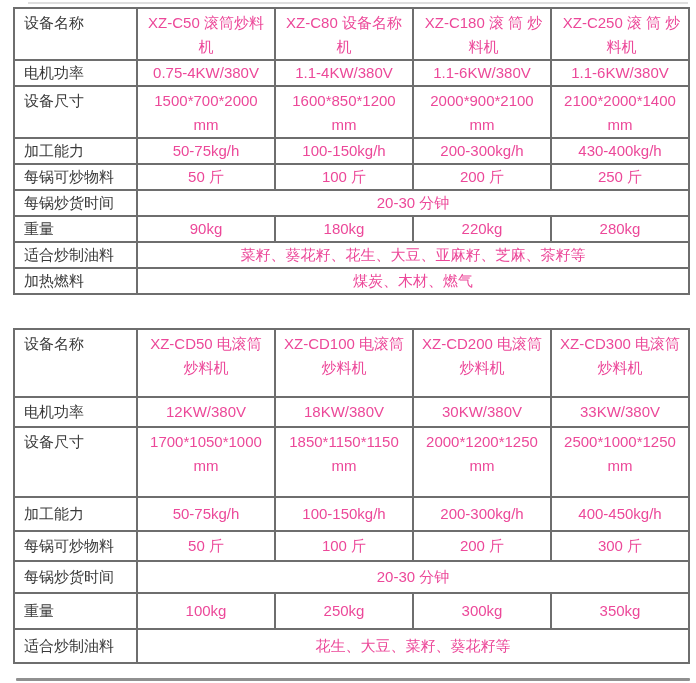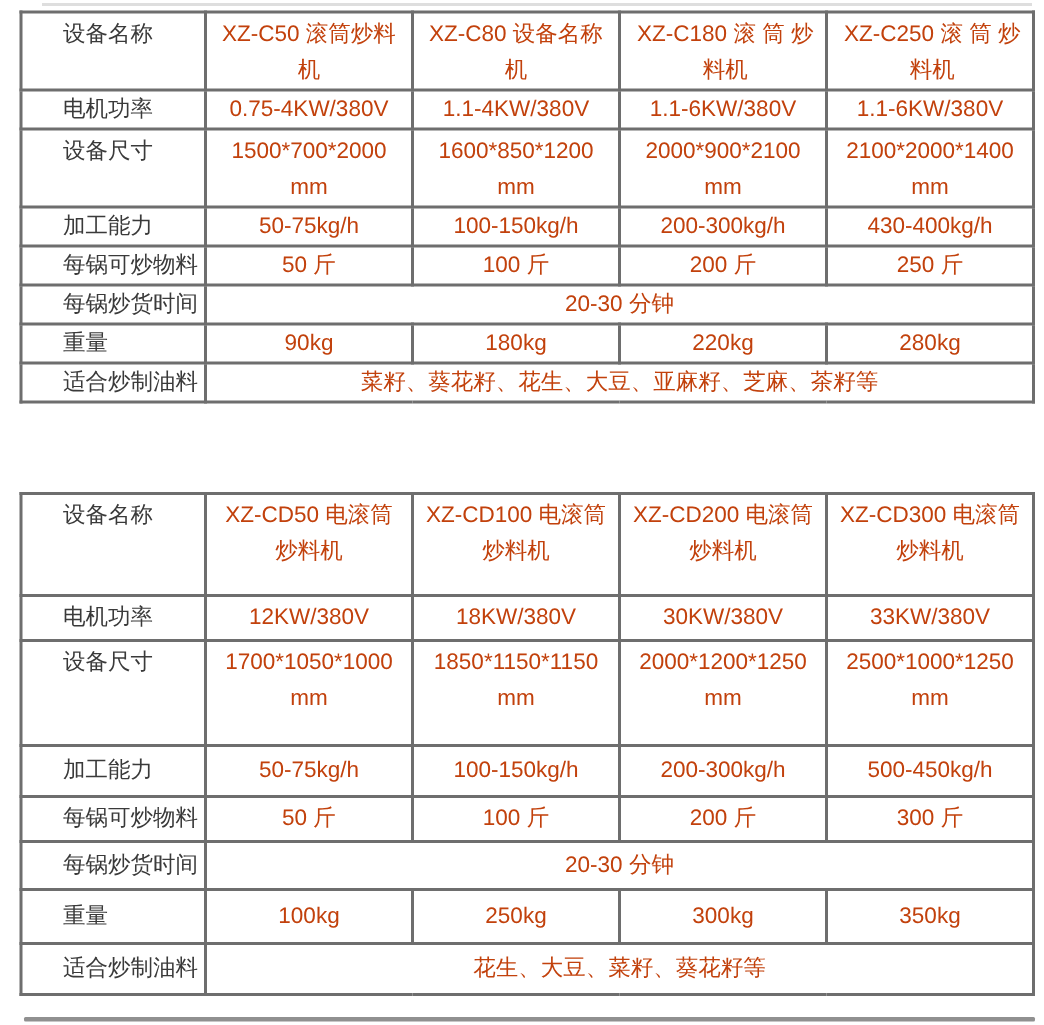--- a/index.html
+++ b/index.html
@@ -26,26 +26,26 @@
     font-size:15px;
     line-height:24px;
     font-weight:normal;
     vertical-align:middle;
     white-space:pre-line;
     padding:0 3px;
     overflow:hidden;
   }
   .spec th{
     text-align:left;
-    padding-left:27px;
+    padding-left:9px;
     color:#3a3a3a;
   }
   .spec td{
     text-align:center;
-    color:#c2410c;
+    color:#ec4899;
   }
   tr.vt td, tr.vt th{vertical-align:top;padding-top:2px;}
   td.ta-left{text-align:center;padding-left:6px;}
 
   
   #table1 tr.r-header td,#table1 tr.r-header th{height:48px;}
   #table1 tr.r-power  td,#table1 tr.r-power  th{height:22px;}
   #table1 tr.r-size   td,#table1 tr.r-size   th{height:47px;}
   #table1 tr.r-cap    td,#table1 tr.r-cap    th{height:22px;}
   #table1 tr.r-pot    td,#table1 tr.r-pot    th{height:21px;}
@@ -141,20 +141,24 @@
         <th>重量</th>
         <td>90kg</td>
         <td>180kg</td>
         <td>220kg</td>
         <td>280kg</td>
       </tr>
       <tr class="r-oils">
         <th>适合炒制油料</th>
         <td colspan="4">菜籽、葵花籽、花生、大豆、亚麻籽、芝麻、茶籽等</td>
       </tr>
+      <tr class="r-fuel">
+        <th>加热燃料</th>
+        <td colspan="4">煤炭、木材、燃气</td>
+      </tr>
     </tbody>
   </table>
 
   <table class="spec" id="table2">
     <colgroup>
       <col style="width:123px">
         <col style="width:138px">
         <col style="width:138px">
         <col style="width:138px">
         <col style="width:138px">
@@ -187,21 +191,21 @@
         <td>2000*1200*1250
 mm</td>
         <td>2500*1000*1250
 mm</td>
       </tr>
       <tr class="r-cap">
         <th>加工能力</th>
         <td>50-75kg/h</td>
         <td>100-150kg/h</td>
         <td>200-300kg/h</td>
-        <td>500-450kg/h</td>
+        <td>400-450kg/h</td>
       </tr>
       <tr class="r-pot">
         <th>每锅可炒物料</th>
         <td>50 斤</td>
         <td>100 斤</td>
         <td>200 斤</td>
         <td>300 斤</td>
       </tr>
       <tr class="r-time">
         <th>每锅炒货时间</th>

